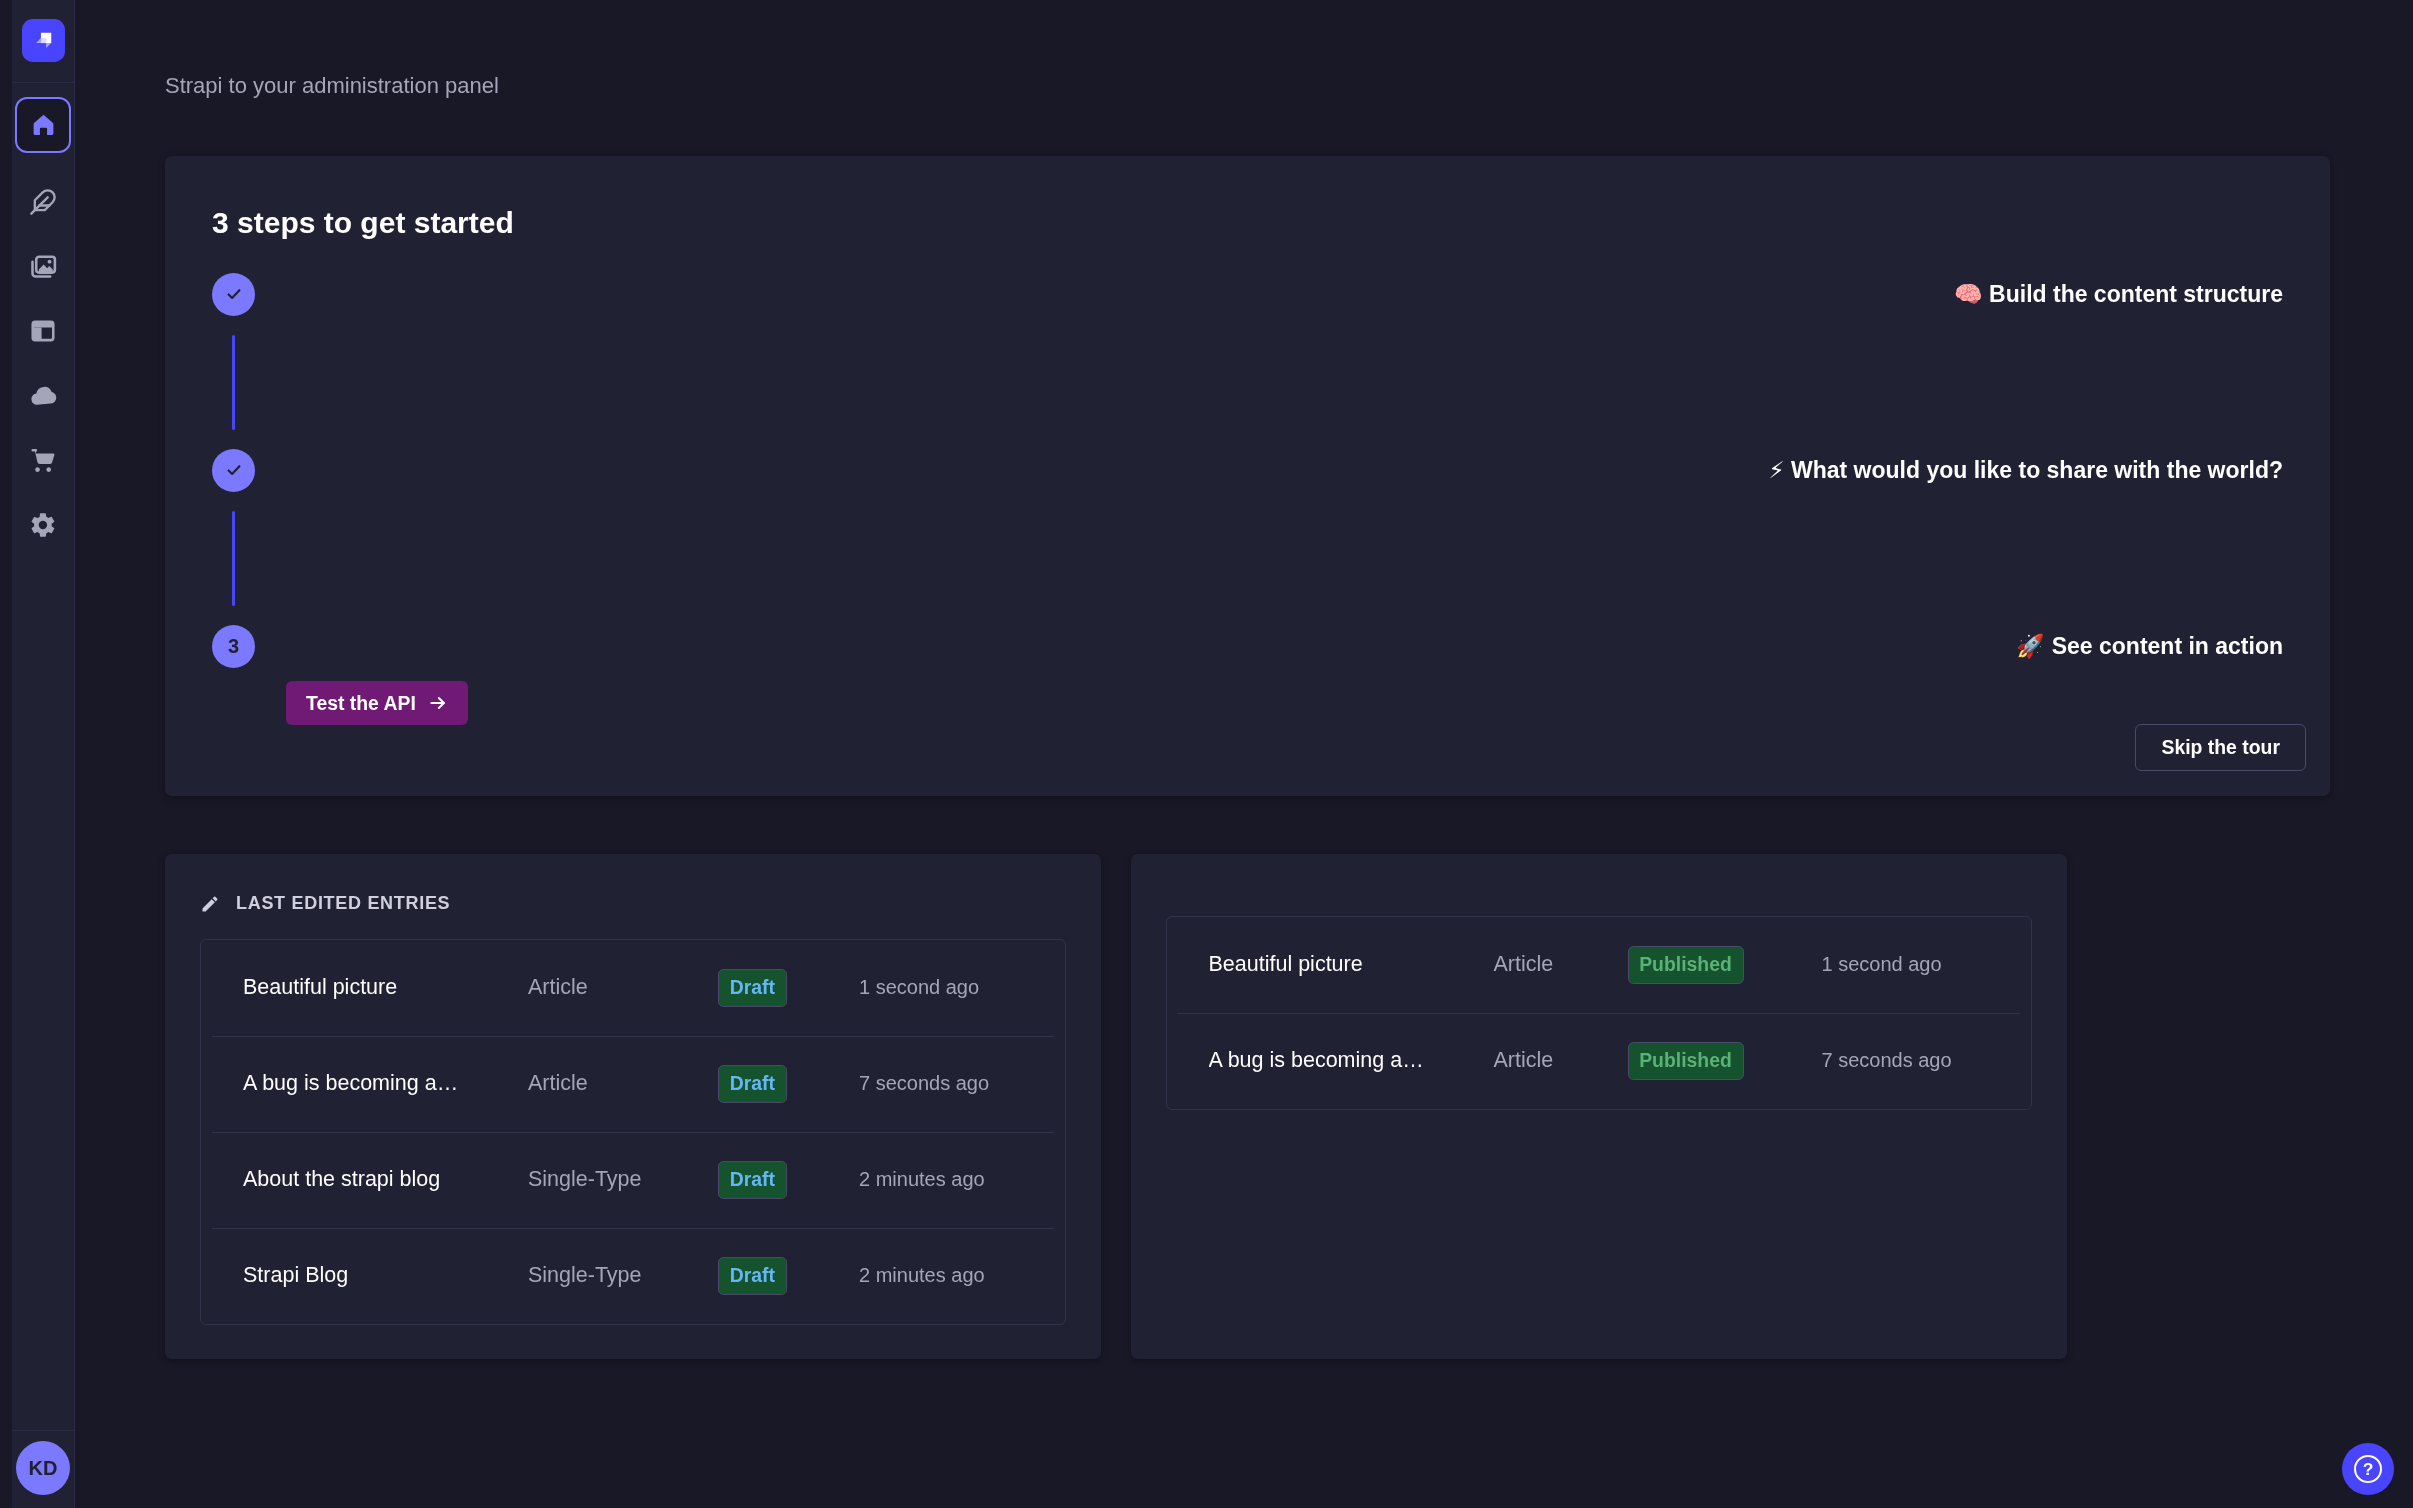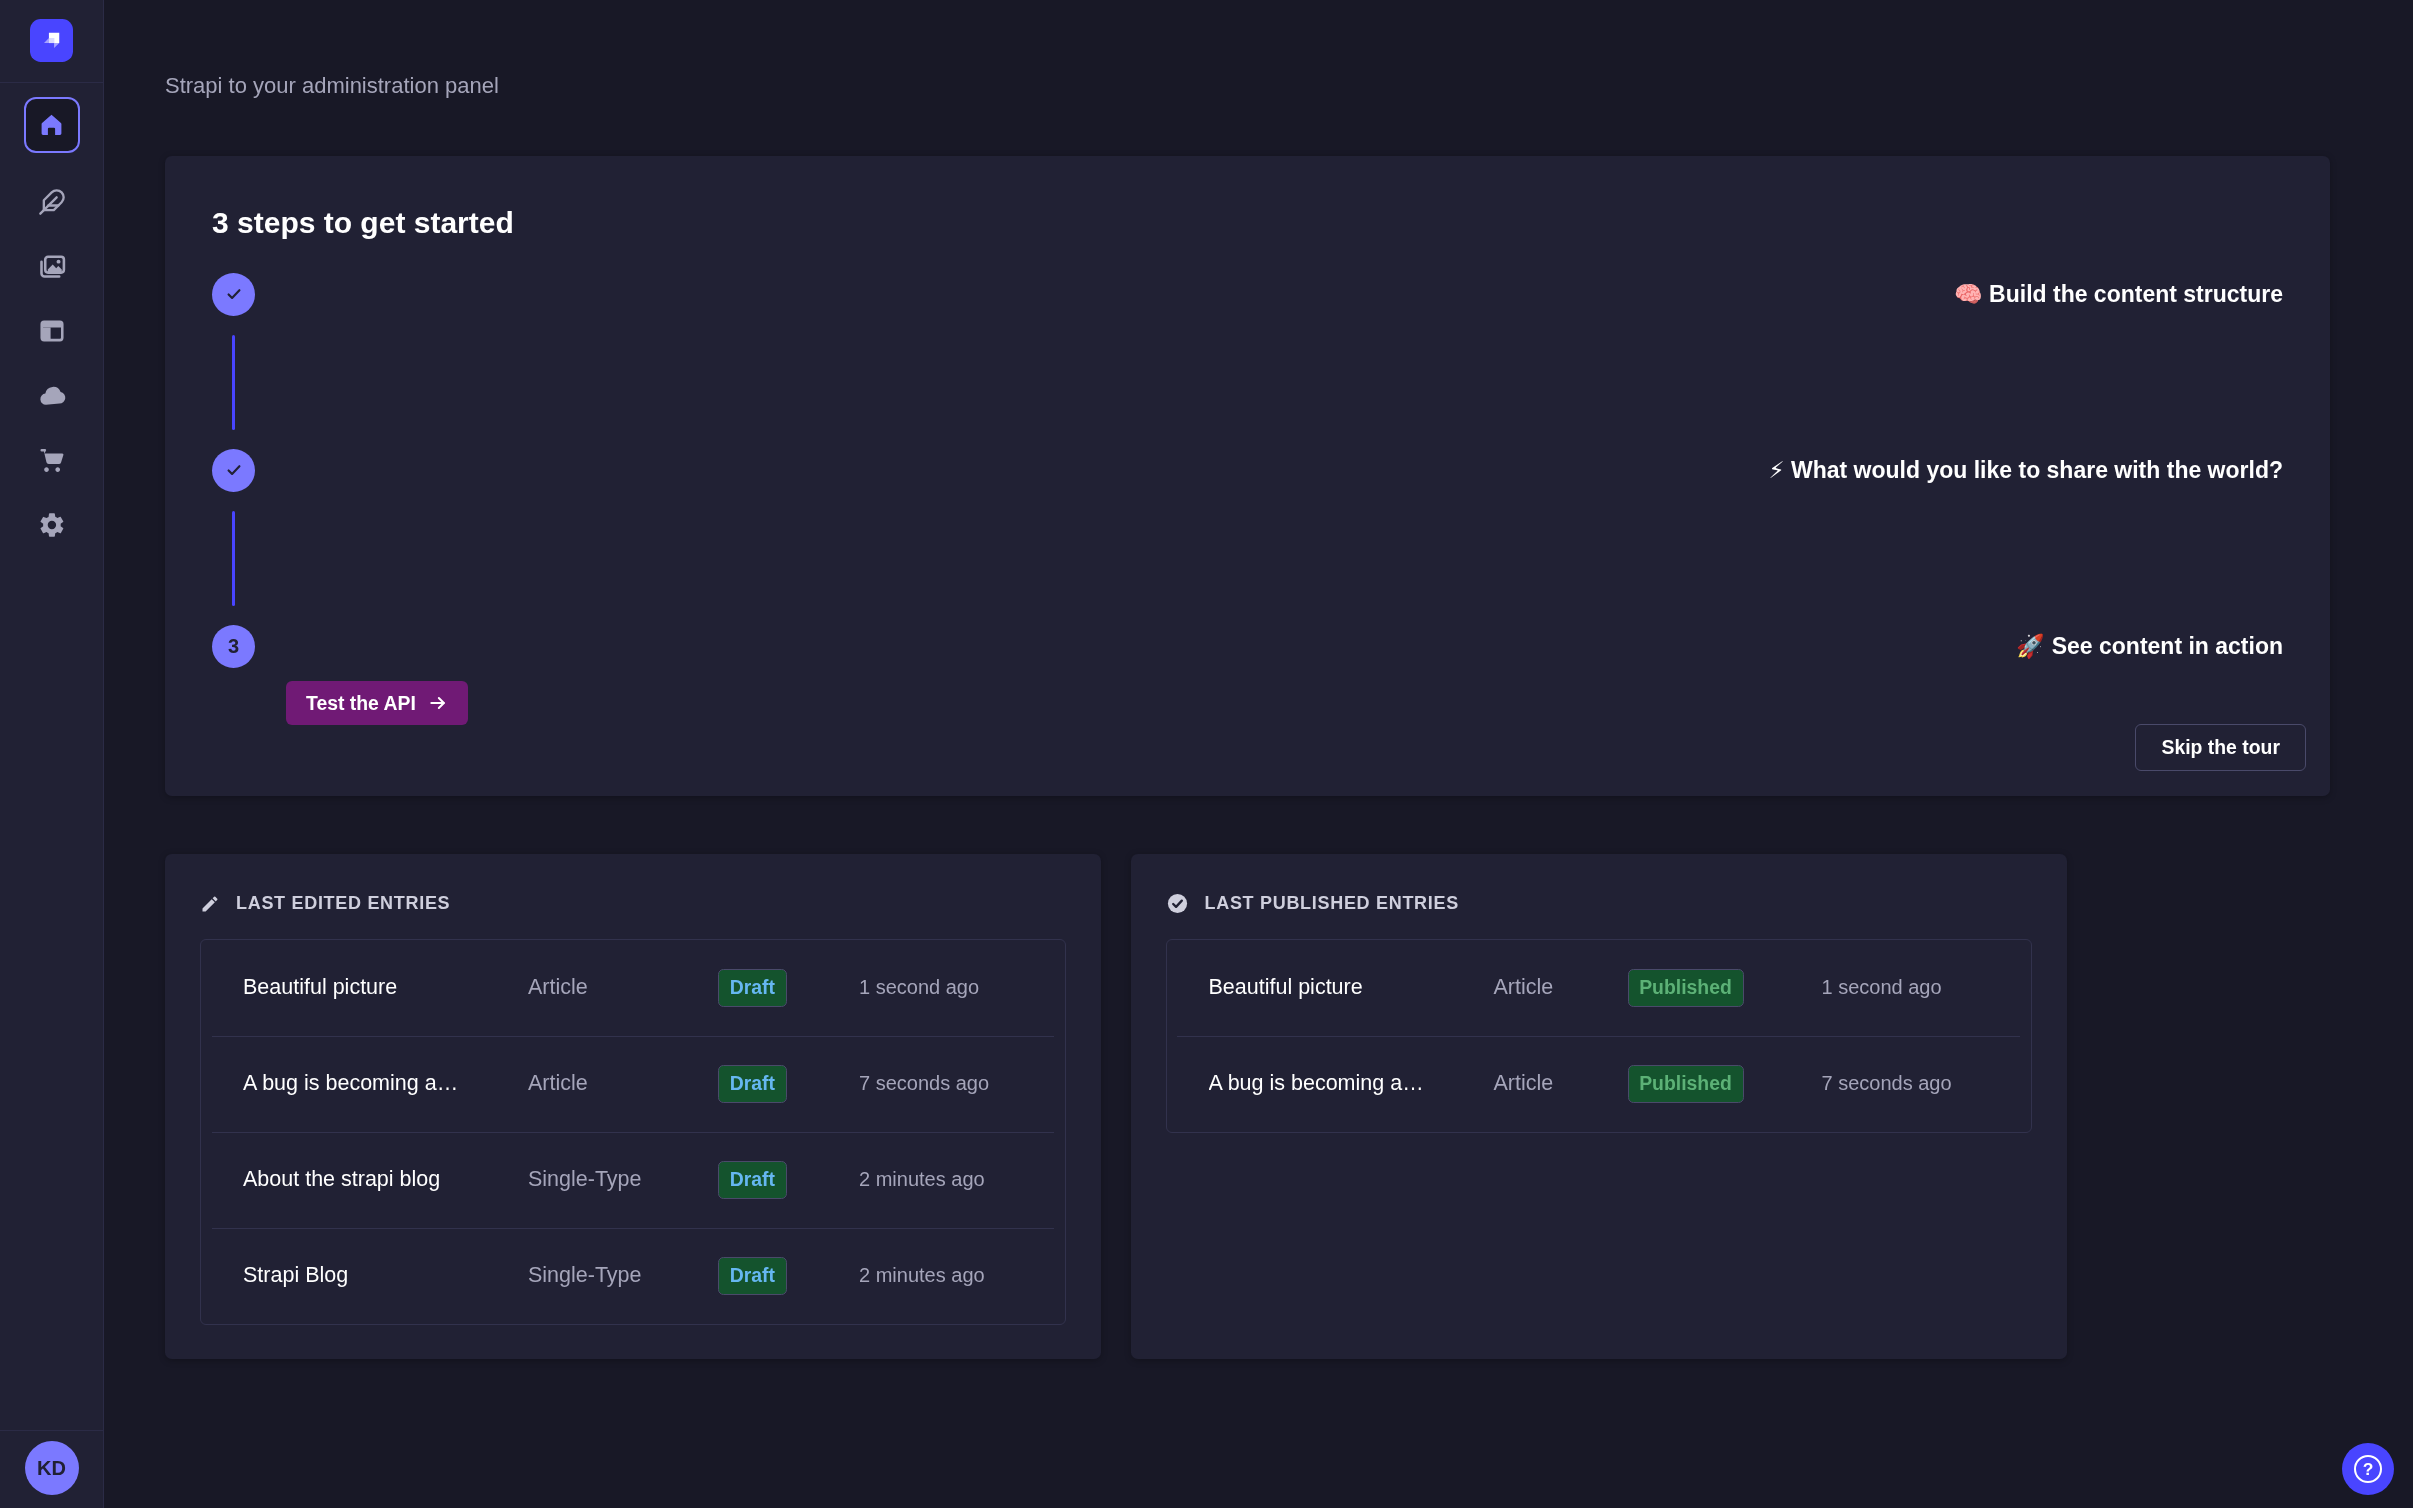--- a/index.html
+++ b/index.html
@@ -6,21 +6,21 @@
   html, body { width: 2413px; height: 1508px; overflow: hidden; }
   body {
     background: #181826;
     font-family: "Liberation Sans", "DejaVu Sans", sans-serif;
     color: #ffffff;
     position: relative;
   }
 
   
   .sidebar {
-    position: absolute; left: 0; top: 0; bottom: 0; width: 104px;
+    position: absolute; left: 12px; top: 0; bottom: 0; width: 63px;
     background: #212134; border-right: 0.7px solid #2b2b46;
     display: flex; flex-direction: column; align-items: center;
   }
   .logo {
     width: 43px; height: 43px; margin-top: 19px; border-radius: 10.7px;
     background: #4945ff; display: flex; align-items: center; justify-content: center;
     cursor: pointer; border: none;
   }
   .sb-divider { width: 100%; height: 0.7px; background: #2b2b46; margin-top: 20px; }
   .sb-nav { display: flex; flex-direction: column; align-items: center; margin-top: 14px; }
@@ -301,27 +301,20 @@
             <svg width="21.5" height="21.5" viewBox="0 0 24 24">
                   <path d="M3 17.25V21h3.75L17.81 9.94l-3.75-3.75L3 17.25zM20.71 7.04a1 1 0 0 0 0-1.41l-2.34-2.34a1 1 0 0 0-1.41 0l-1.83 1.83 3.75 3.75 1.83-1.83z" fill="#d9d9e3"></path>
                 </svg>
           </button>
             </span>
         </div>
       </div>
     </section>
 
     <section class="entries-card right">
-      <div class="entries-head">
-        <svg width="23" height="23" viewBox="0 0 24 24">
-          <circle cx="12" cy="12" r="10" fill="#cfcfdd"></circle>
-          <path d="M7.5 12.5l3 3 6-6.5" fill="none" stroke="#212134" stroke-width="2.4" stroke-linecap="round" stroke-linejoin="round"></path>
-        </svg>
-        <span class="title">LAST PUBLISHED ENTRIES</span>
-      </div>
 
       <div class="entries-box">
         <div class="entry-row">
           <span class="cell-title">Beautiful picture</span>
           <span class="cell-type">Article</span>
           <span class="badge published">Published</span>
           <span class="cell-time">1 second ago</span>
           <span class="cell-action">
               <button class="edit-btn">
             <svg width="21.5" height="21.5" viewBox="0 0 24 24">

